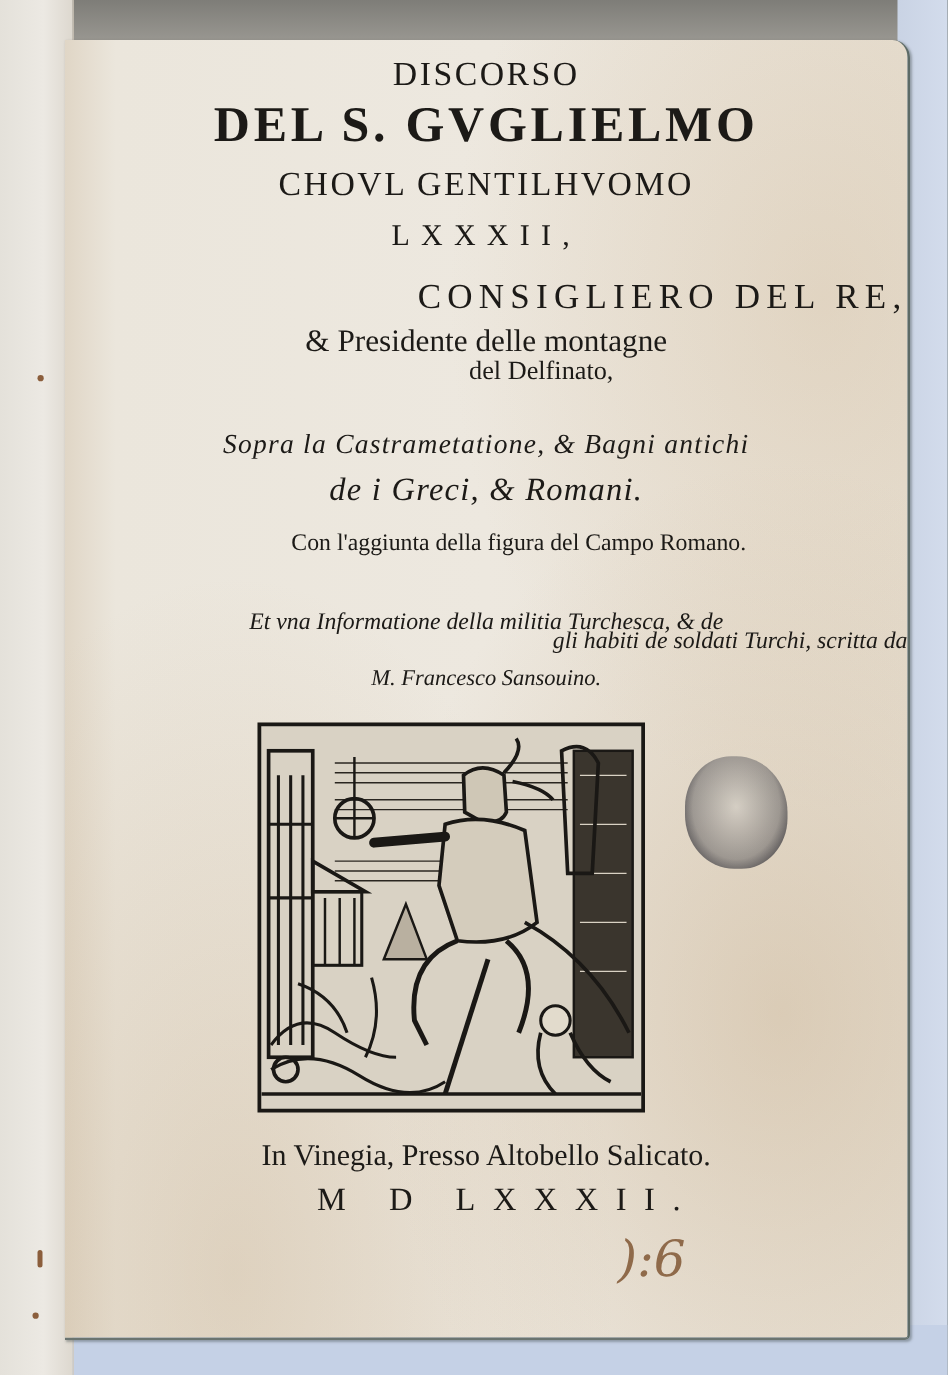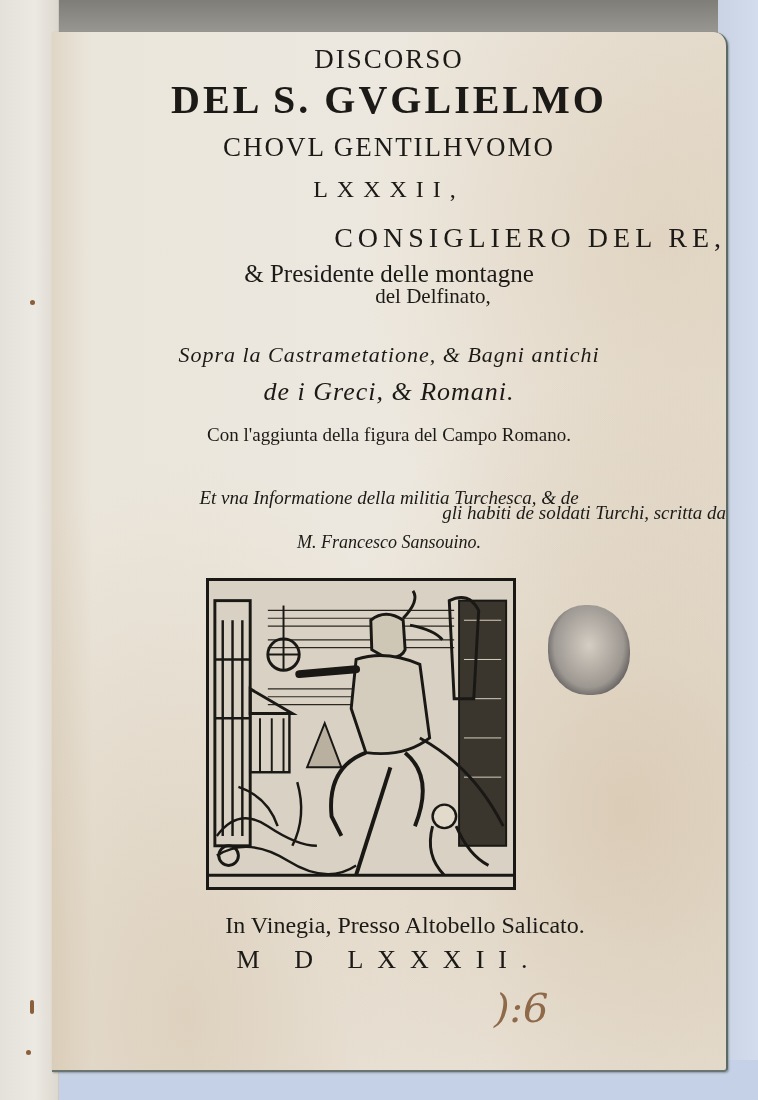--- a/index.html
+++ b/index.html
@@ -48,26 +48,26 @@
     .line { display: block; white-space: nowrap; }
     .l-discorso { position: absolute; top: 12px; width: 100%; font-size: 27px; letter-spacing: 2px; }
     .l-del { position: absolute; top: 44px; width: 100%; font-size: 40px; font-weight: bold; letter-spacing: 3px; }
     .l-choul { position: absolute; top: 100px; width: 100%; font-size: 27px; letter-spacing: 2px; }
     .l-lionese { position: absolute; top: 144px; width: 100%; font-size: 24px; letter-spacing: 9px; }
     .l-consigliero { position: absolute; top: 190px; width: 100%; font-size: 28px; letter-spacing: 5px; text-align: right; }
     .l-pres { position: absolute; top: 228px; width: 100%; font-size: 25px; }
     .l-delf { position: absolute; top: 252px; width: 100%; font-size: 21px; padding-left: 44px; }
     .l-sopra { position: absolute; top: 310px; width: 100%; font-size: 22px; font-style: italic; letter-spacing: 1px; }
     .l-greci { position: absolute; top: 345px; width: 100%; font-size: 26px; font-style: italic; letter-spacing: 1px; }
-    .l-con { position: absolute; top: 392px; width: 100%; font-size: 19px; }
+    .l-con { position: absolute; top: 392px; width: 100%; font-size: 19px; padding-left: 26px; }
     .l-et { position: absolute; top: 436px; width: 100%; font-size: 19px; font-style: italic; margin-top: 19px; }
     .l-gli { position: absolute; top: 470px; width: 100%; font-size: 19px; font-style: italic; text-align: right; }
     .l-fran { position: absolute; top: 500px; width: 100%; font-size: 18px; font-style: italic; }
-    .l-imprint { position: absolute; top: 880px; width: 100%; font-size: 24px; margin-left: 16px; }
-    .l-year { position: absolute; top: 913px; width: 100%; font-size: 26px; letter-spacing: 14px; }
+    .l-imprint { position: absolute; top: 880px; width: 100%; font-size: 24px; }
+    .l-year { position: absolute; top: 913px; width: 100%; font-size: 26px; letter-spacing: 14px; margin-left: 17px; }
 
     .woodcut {
       position: absolute; left: 206px; top: 578px; width: 310px; height: 312px;
       background: #d9d2c4; border: 3px solid #1a1815;
       box-sizing: border-box; overflow: hidden;
     }
     .woodcut svg { width: 100%; height: 100%; display: block; }
 
     .stamp {
       position: absolute; left: 548px; top: 605px; width: 82px; height: 90px;

